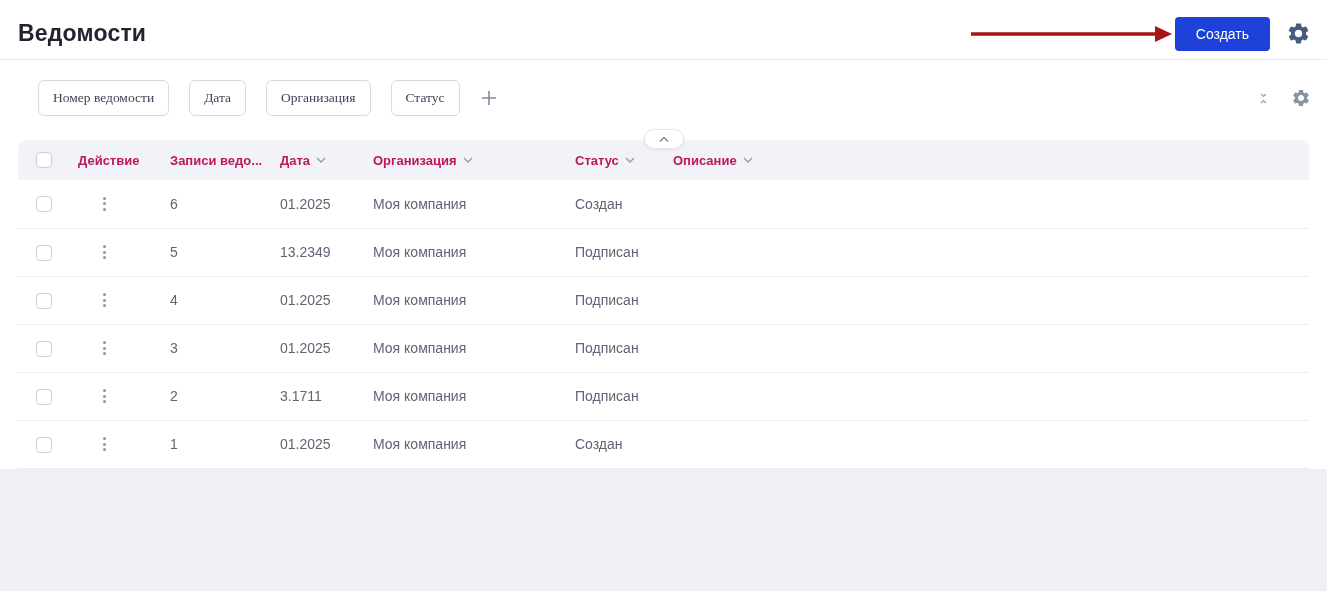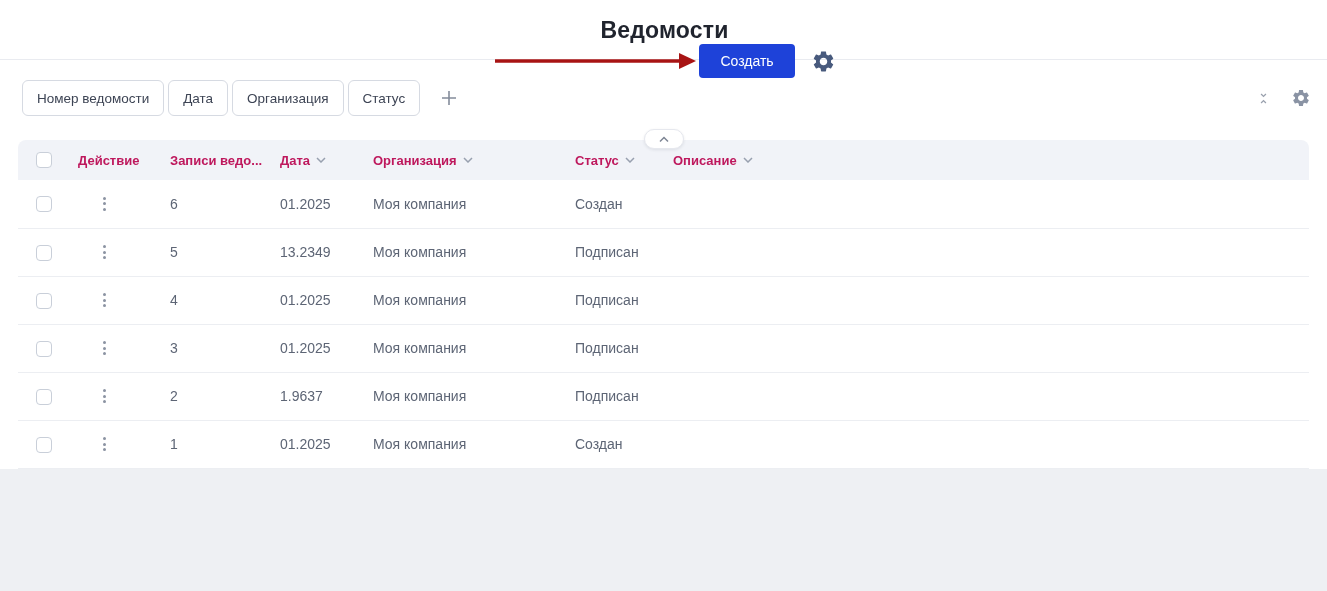--- a/index.html
+++ b/index.html
@@ -14,24 +14,23 @@
     font-family:"Liberation Sans", sans-serif;
     color:#3b4252;
     overflow:hidden;
   }
   .content{background:#fff;}
 
   
   .topbar{
     height:60px;
     display:flex;align-items:center;justify-content:space-between;
-    padding:17px 16px 0 18px;
+    padding:8px 16px 0 18px;
     border-bottom:1px solid #e9ebf0;
     background:#fff;
-    flex-direction:column;
   }
   .page-title{
     margin:0;font-size:23px;font-weight:700;color:#20242e;letter-spacing:.2px;
   }
   .topbar-right{display:flex;align-items:center;}
   .annotation-arrow{color:var(--annotation);display:block;}
   .create-btn{
     height:34px;padding:0 21px;margin-left:2px;
     background:var(--accent);color:#fff;
     border:none;border-radius:4px;
@@ -61,24 +60,24 @@
     display:flex;align-items:center;gap:10px;
     height:36px;padding:0 12px;margin-left:10px;
     background:var(--accent);color:#fff;
     border:none;border-radius:6px;
     font-family:inherit;font-size:13.5px;font-weight:700;
     cursor:pointer;
   }
   .filter-btn .divider{width:1px;height:18px;background:rgba(255,255,255,.4);}
   .filter-remove{font-size:12px;font-weight:700;line-height:1;cursor:pointer;}
   .chip{
-    height:36px;padding:0 14px;margin-left:4px;
+    height:36px;padding:0 14px;margin-left:20px;
     display:flex;align-items:center;
     background:#fff;border:1px solid #d6dae2;border-radius:6px;
-    font-family:Liberation Sans, sans-serif;font-size:13.5px;color:#3d4454;
+    font-family:Liberation Serif, serif;font-size:13.5px;color:#3d4454;
     cursor:pointer;white-space:nowrap;
   }
   .plus-btn{
     background:none;border:none;padding:0;margin-left:20px;cursor:pointer;
     display:flex;align-items:center;color:#848c9b;
   }
   .toolbar-right{margin-left:auto;display:flex;align-items:center;}
   .fold-btn{background:none;border:none;padding:0;cursor:pointer;color:#9aa1ae;display:flex;}
 
   
@@ -313,21 +312,21 @@
       <span class="checkbox"></span>
     </td>
     <td>
       <span class="kebab">
                 <i></i>
                 <i></i>
                 <i></i>
               </span>
     </td>
     <td>2</td>
-    <td>1.9637</td>
+    <td>3.1711</td>
     <td>Моя компания</td>
     <td>Подписан</td>
     <td></td>
   </tr>
 
   <tr>
     <td class="col-check-pad">
       <span class="checkbox"></span>
     </td>
     <td>

